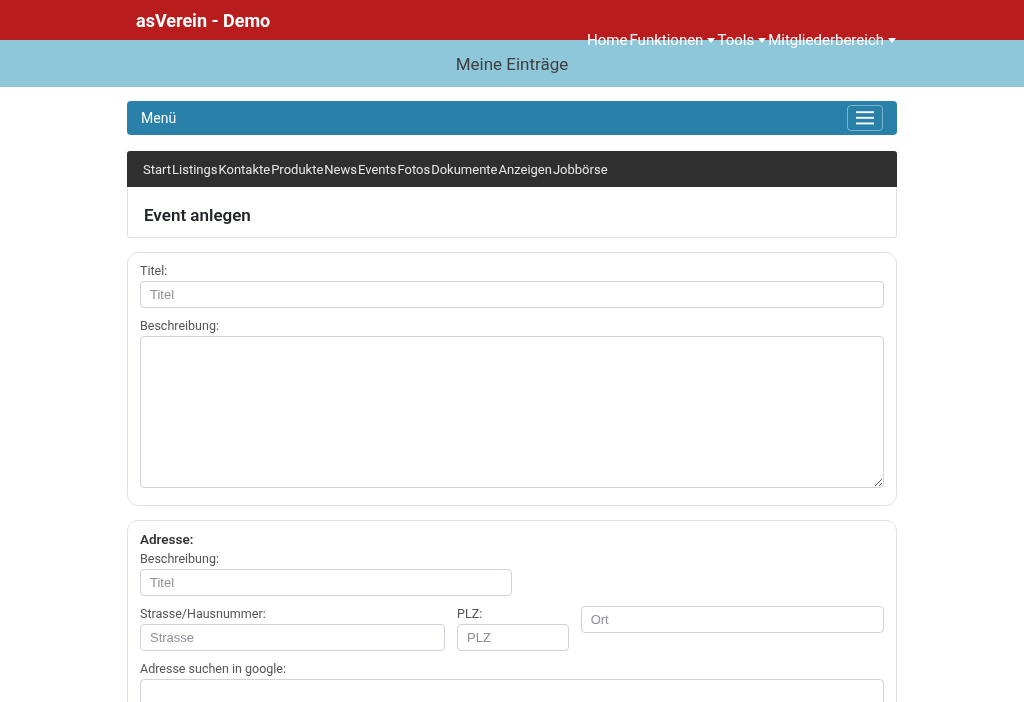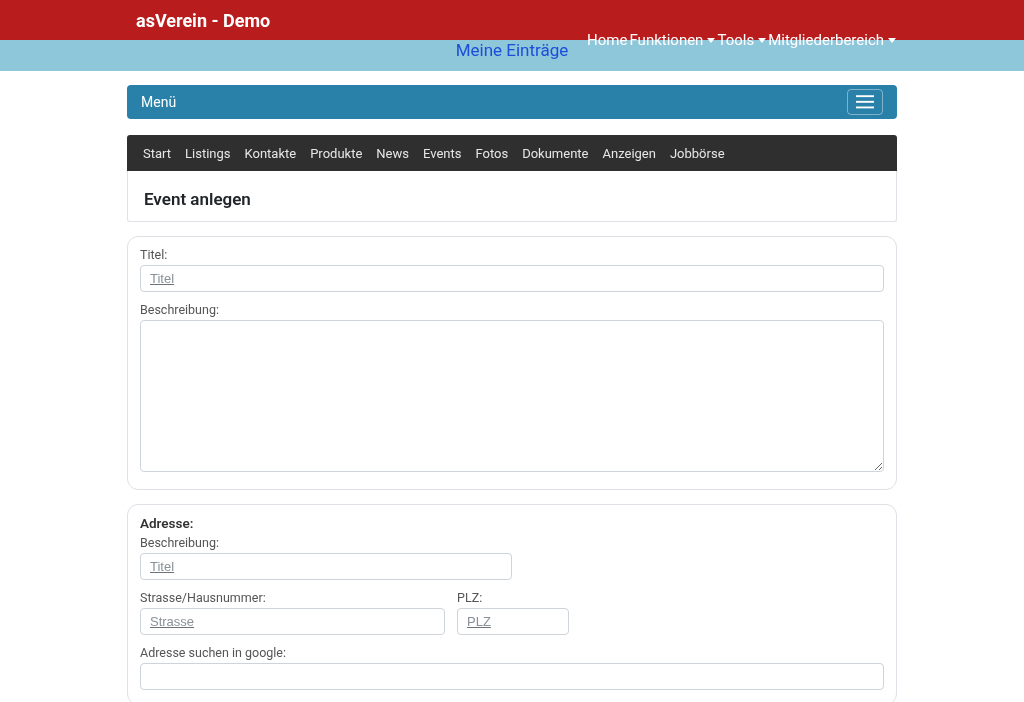--- a/index.html
+++ b/index.html
@@ -4,39 +4,39 @@
 <style>
 * { box-sizing: border-box; margin: 0; padding: 0; }
 body { font-family: -apple-system, BlinkMacSystemFont, "Segoe UI", Roboto, "Helvetica Neue", Arial, sans-serif; font-size: 14px; background: #fff; color: #212529; }
 
 .top-nav { background: #b91c1c; height: 40px; display: flex; align-items: center; padding: 0 20px; justify-content: space-between; }
 .brand { color: #fff; font-weight: bold; font-size: 18px; margin-left: 116px; }
 .top-links { display: flex; gap: 2px; margin-right: 108px; margin-top: 40px; }
 .top-links a { color: #fff; text-decoration: none; font-size: 15px; display: inline-flex; align-items: center; cursor: pointer; }
 .caret-down { display: inline-block; margin-left: 4px; width: 0; height: 0; border-left: 4px solid transparent; border-right: 4px solid transparent; border-top: 5px solid #fff; }
 
-.page-title-bar { background: #8ec6da; height: 31px; display: flex; align-items: flex-start; justify-content: center; color: #1d4ed8; font-size: 17px; }
+.page-title-bar { background: #8ec6da; height: 47px; display: flex; align-items: center; justify-content: center; color: #404040; font-size: 17px; }
 
 .container { width: 770px; margin: 0 auto; padding-top: 14px; }
 
 .menu-bar { background: #2980a9; border-radius: 4px; height: 34px; display: flex; align-items: center; justify-content: space-between; padding: 0 14px; color: #fff; margin-bottom: 16px; }
 .menu-bar .label { font-size: 14px; }
 .hamburger { border: 1px solid rgba(255,255,255,0.4); border-radius: 4px; width: 36px; height: 26px; display: flex; align-items: center; justify-content: center; cursor: pointer; }
 .hamburger svg { width: 18px; height: 14px; }
 
-.sub-nav { background: #2f2f2f; border-radius: 3px 3px 0 0; height: 36px; display: flex; align-items: center; padding: 0 16px; gap: 14px; }
+.sub-nav { background: #2f2f2f; border-radius: 3px 3px 0 0; height: 36px; display: flex; align-items: center; padding: 0 16px; gap: 1px; }
 .sub-nav a { color: #e6e6e6; text-decoration: none; font-size: 13px; cursor: pointer; }
 
 .panel-heading { border: 1px solid #dee2e6; border-top: none; padding: 18px 16px 12px; border-radius: 0 0 3px 3px; margin-bottom: 14px; }
 .panel-heading h2 { font-size: 17px; font-weight: 600; color: #212529; }
 
 .card { border: 1px solid #dee2e6; border-radius: 11px; padding: 10px 12px 14px; margin-bottom: 14px; }
 
 label.fld { display: block; font-size: 12.5px; color: #555; margin-bottom: 3px; }
-.form-control { width: 100%; border: 1px solid #ced4da; border-radius: 4px; padding: 5px 9px; font-size: 13px; color: #495057; background: #fff; text-decoration: underline; }
+.form-control { width: 100%; border: 1px solid #ced4da; border-radius: 4px; padding: 5px 9px; font-size: 13px; color: #495057; background: #fff; }
 .form-control::placeholder { color: #6c757d; opacity: 0.8; }
 textarea.form-control { min-height: 152px; resize: vertical; }
 
 .form-group { margin-bottom: 10px; }
 
 .section-title { font-size: 13.5px; font-weight: 600; color: #333; margin-bottom: 4px; }
 
 .addr-row { display: flex; gap: 12px; }
 .addr-row .form-group { flex: 1; }
 .addr-row .w-half { flex: 0 0 41%; }
@@ -122,20 +122,21 @@
     <div class="addr-row">
       <div class="form-group w-half">
         <label class="fld">Strasse/Hausnummer:</label>
         <input type="text" class="form-control" placeholder="Strasse" style="">
       </div>
       <div class="form-group w-plz">
         <label class="fld">PLZ:</label>
         <input type="text" class="form-control" placeholder="PLZ" style="">
       </div>
       <div class="form-group w-ort">
+        <input type="text" class="form-control" placeholder="Ort" style="">
       </div>
     </div>
 
     <div class="form-group" style="margin-bottom:0;">
       <label class="fld">Adresse suchen in google:</label>
       <input type="text" class="form-control" style="">
     </div>
   </div>
 
 </div>

